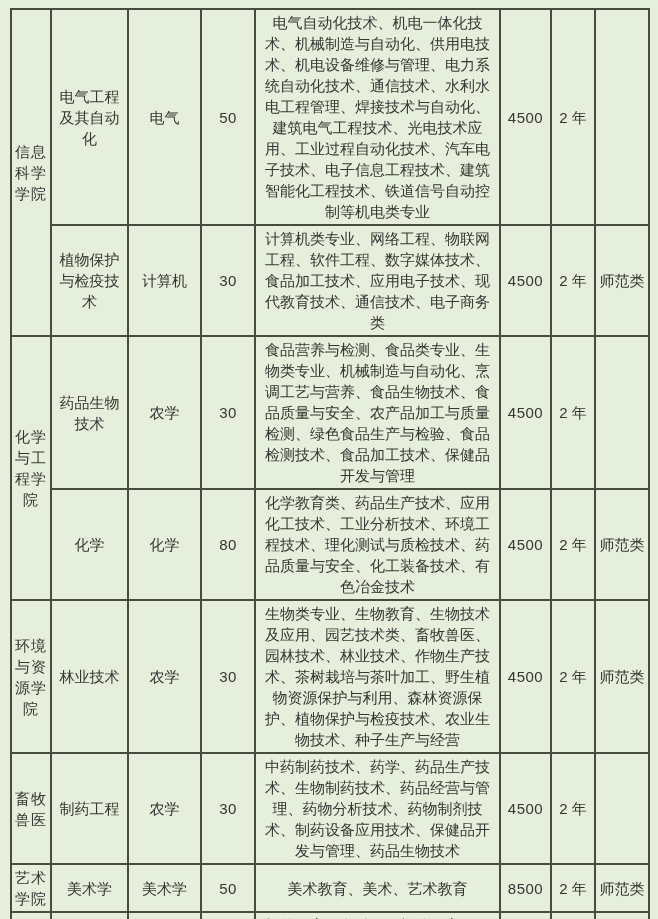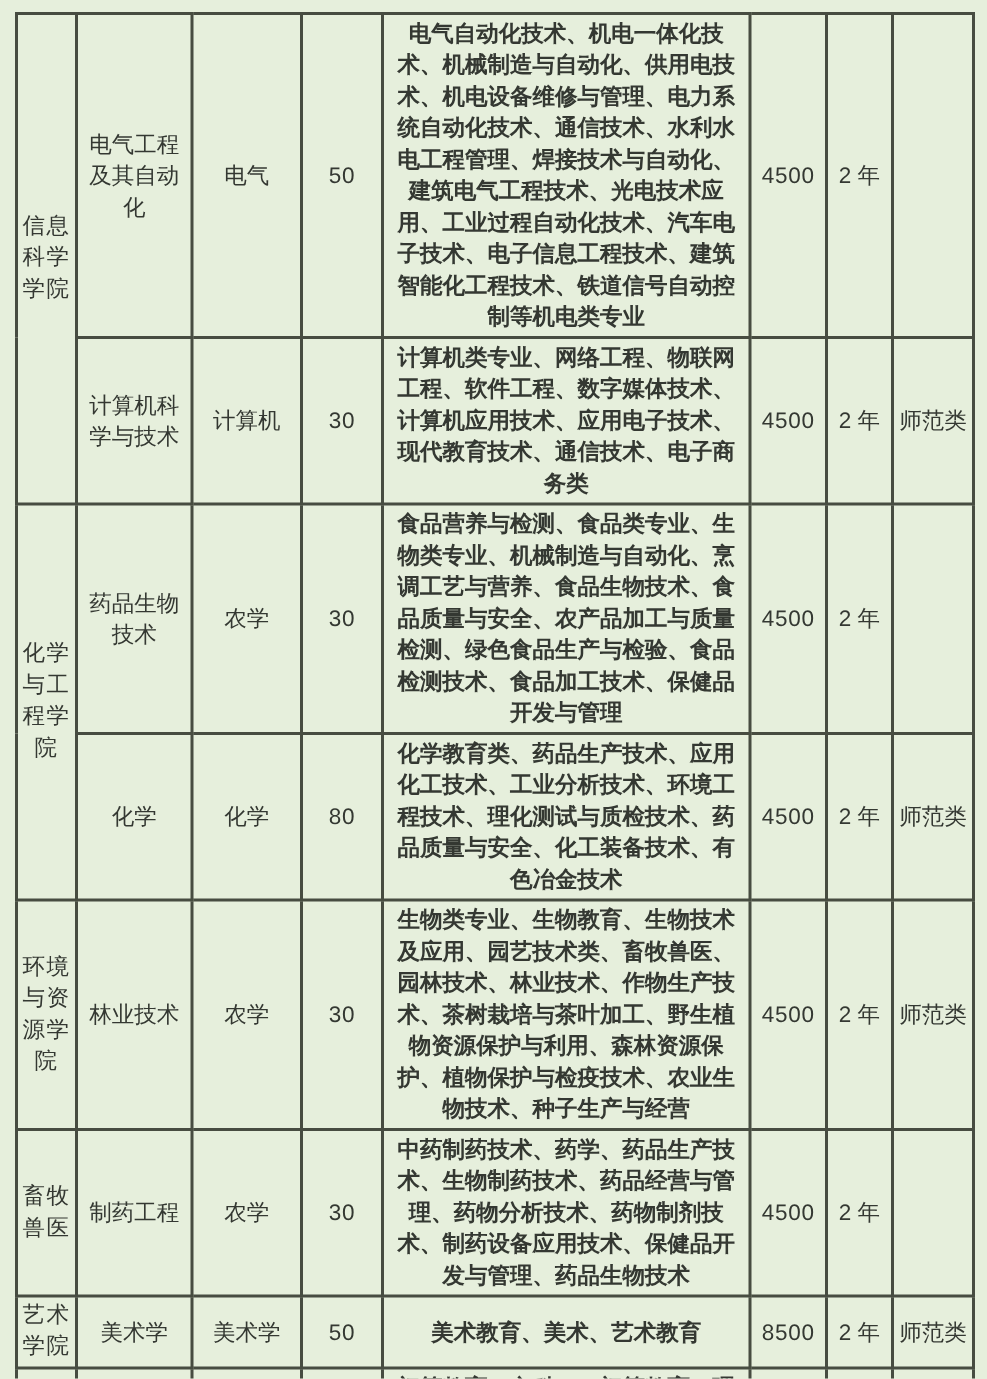--- a/index.html
+++ b/index.html
@@ -30,27 +30,25 @@
     padding: 2px 3px;
     vertical-align: middle;
     text-align: center;
     font-size: 15px;
     line-height: 21px;
     overflow: hidden;
   }
   td.college {
     line-height: 24px;
     letter-spacing: 1px;
-    font-family: Liberation Mono, monospace;
   }
   td.programs {
     font-size: 14.5px;
     line-height: 20.5px;
     padding: 2px 5px;
-    font-weight: bold;
   }
   td.count, td.fee { letter-spacing: 0.5px; margin-top: 48px; }
 </style>
 </head>
 <body>
 
 <div class="page">
   <table class="enroll">
     <colgroup>
       <col style="width:40px">
@@ -68,24 +66,24 @@
       <td class="college" rowspan="2">信息科学学院</td>
       <td>电气工程及其自动化</td>
       <td>电气</td>
       <td class="count">50</td>
       <td class="programs">电气自动化技术、机电一体化技术、机械制造与自动化、供用电技术、机电设备维修与管理、电力系统自动化技术、通信技术、水利水电工程管理、焊接技术与自动化、建筑电气工程技术、光电技术应用、工业过程自动化技术、汽车电子技术、电子信息工程技术、建筑智能化工程技术、铁道信号自动控制等机电类专业</td>
       <td class="fee">4500</td>
       <td>2 年</td>
       <td></td>
     </tr>
     <tr style="height:72px">
-      <td>计算机科学与技术</td>
+      <td>植物保护与检疫技术</td>
       <td>计算机</td>
       <td class="count">30</td>
-      <td class="programs">计算机类专业、网络工程、物联网工程、软件工程、数字媒体技术、计算机应用技术、应用电子技术、现代教育技术、通信技术、电子商务类</td>
+      <td class="programs">计算机类专业、网络工程、物联网工程、软件工程、数字媒体技术、食品加工技术、应用电子技术、现代教育技术、通信技术、电子商务类</td>
       <td class="fee">4500</td>
       <td>2 年</td>
       <td>师范类</td>
     </tr>
 
     <tr style="height:114px">
       <td class="college" rowspan="2">化学与工程学院</td>
       <td>药品生物技术</td>
       <td>农学</td>
       <td class="count">30</td>

